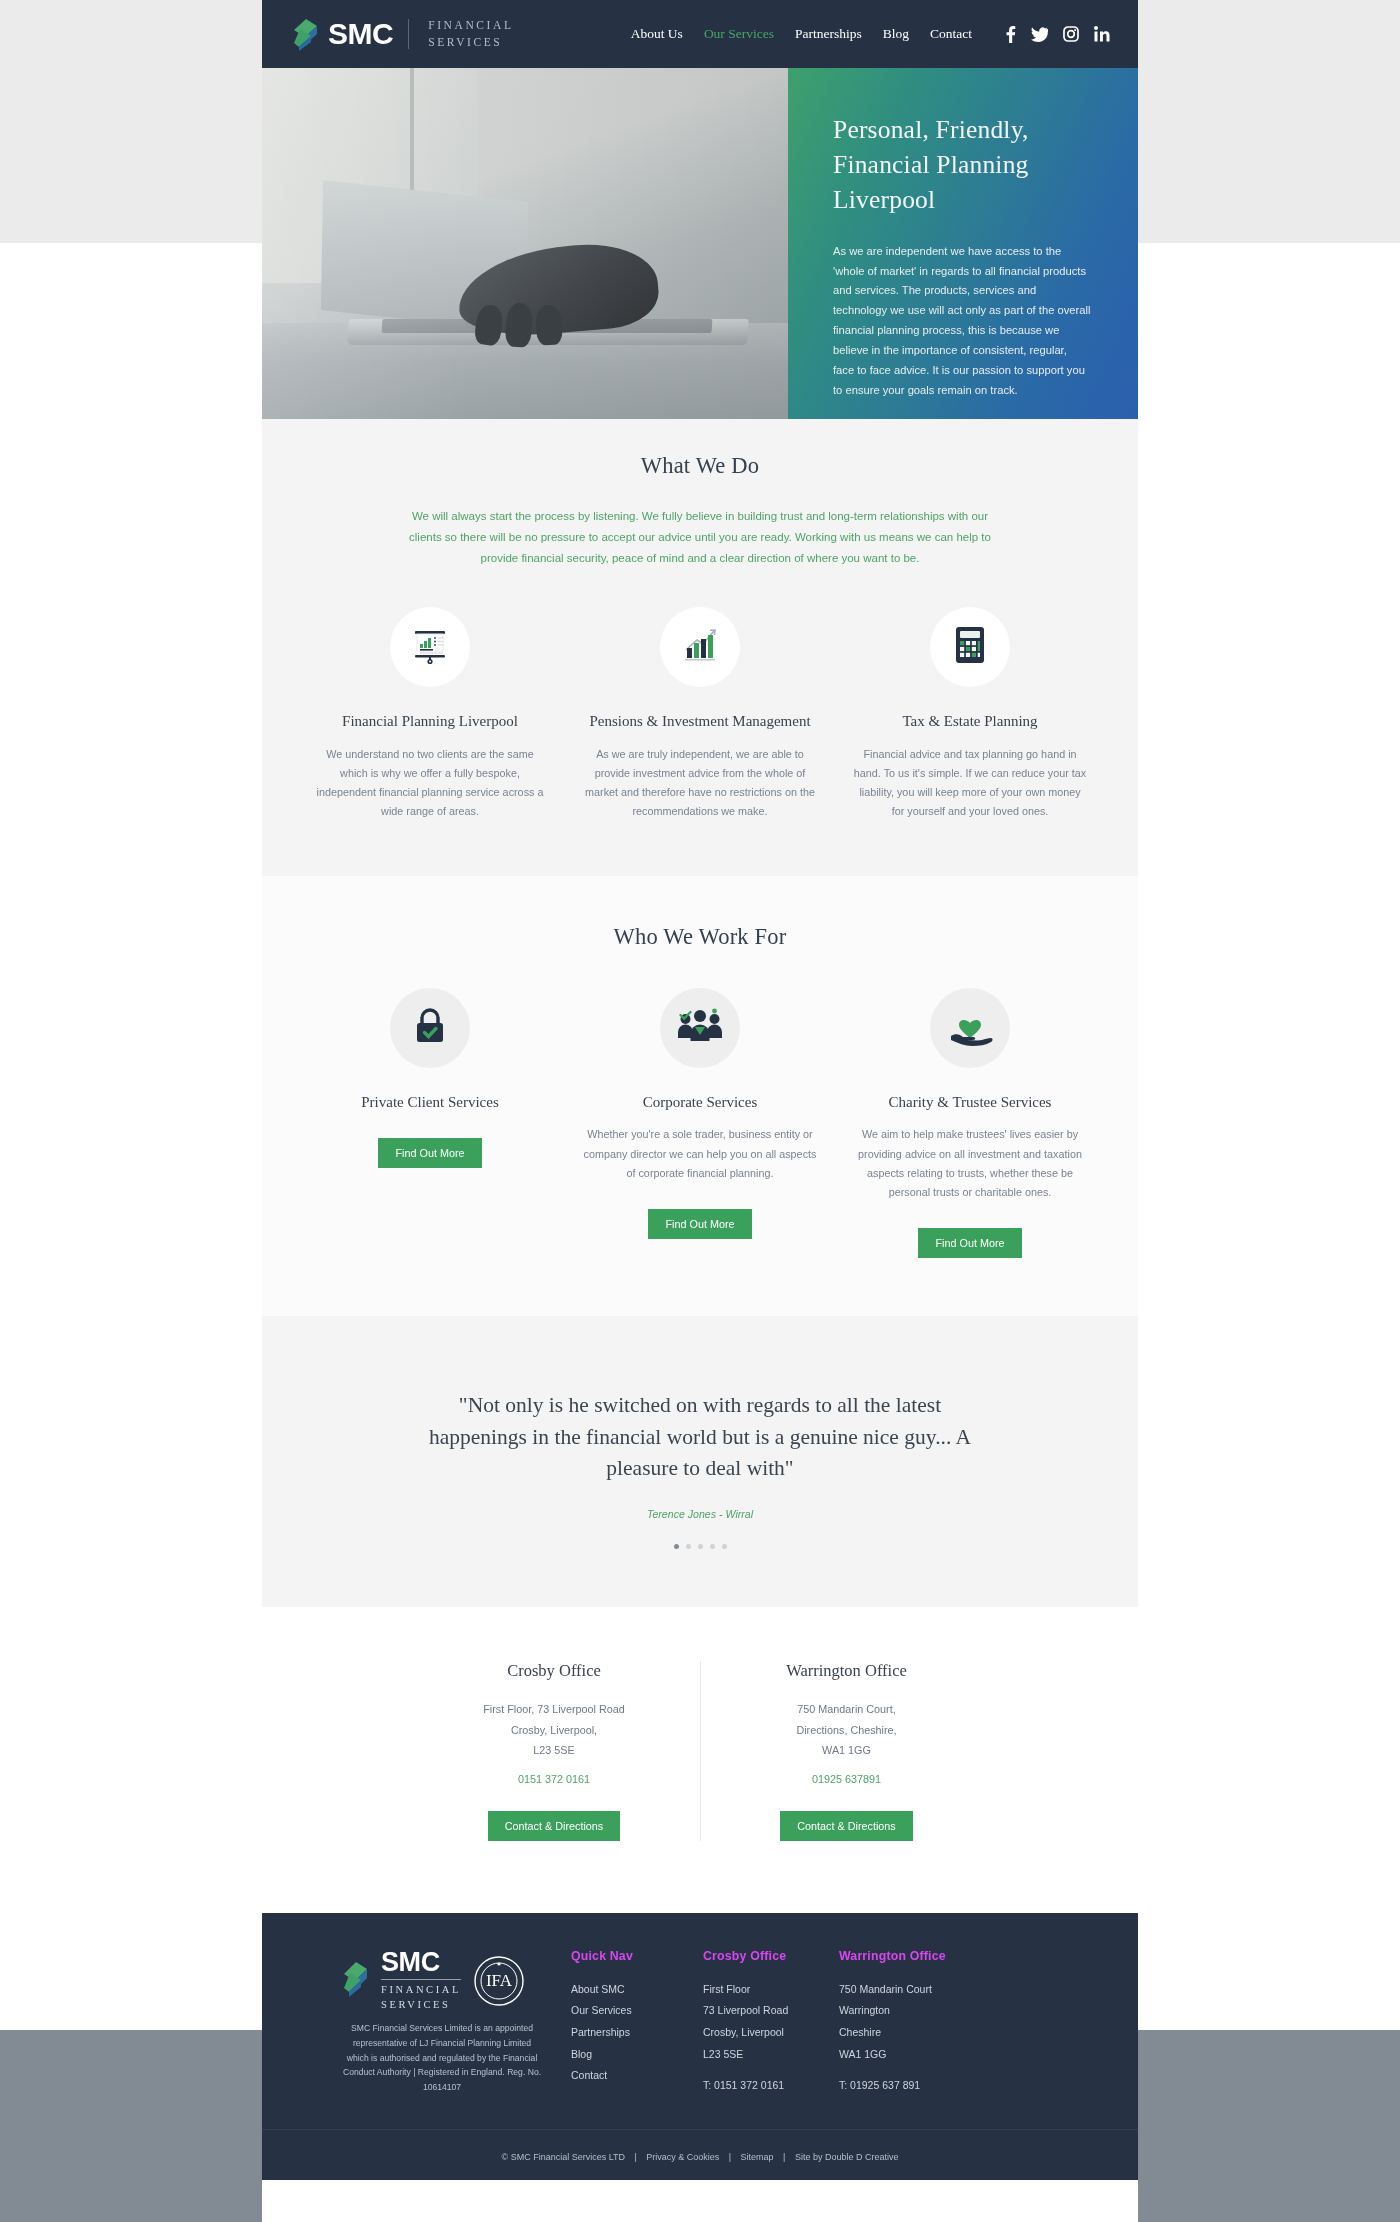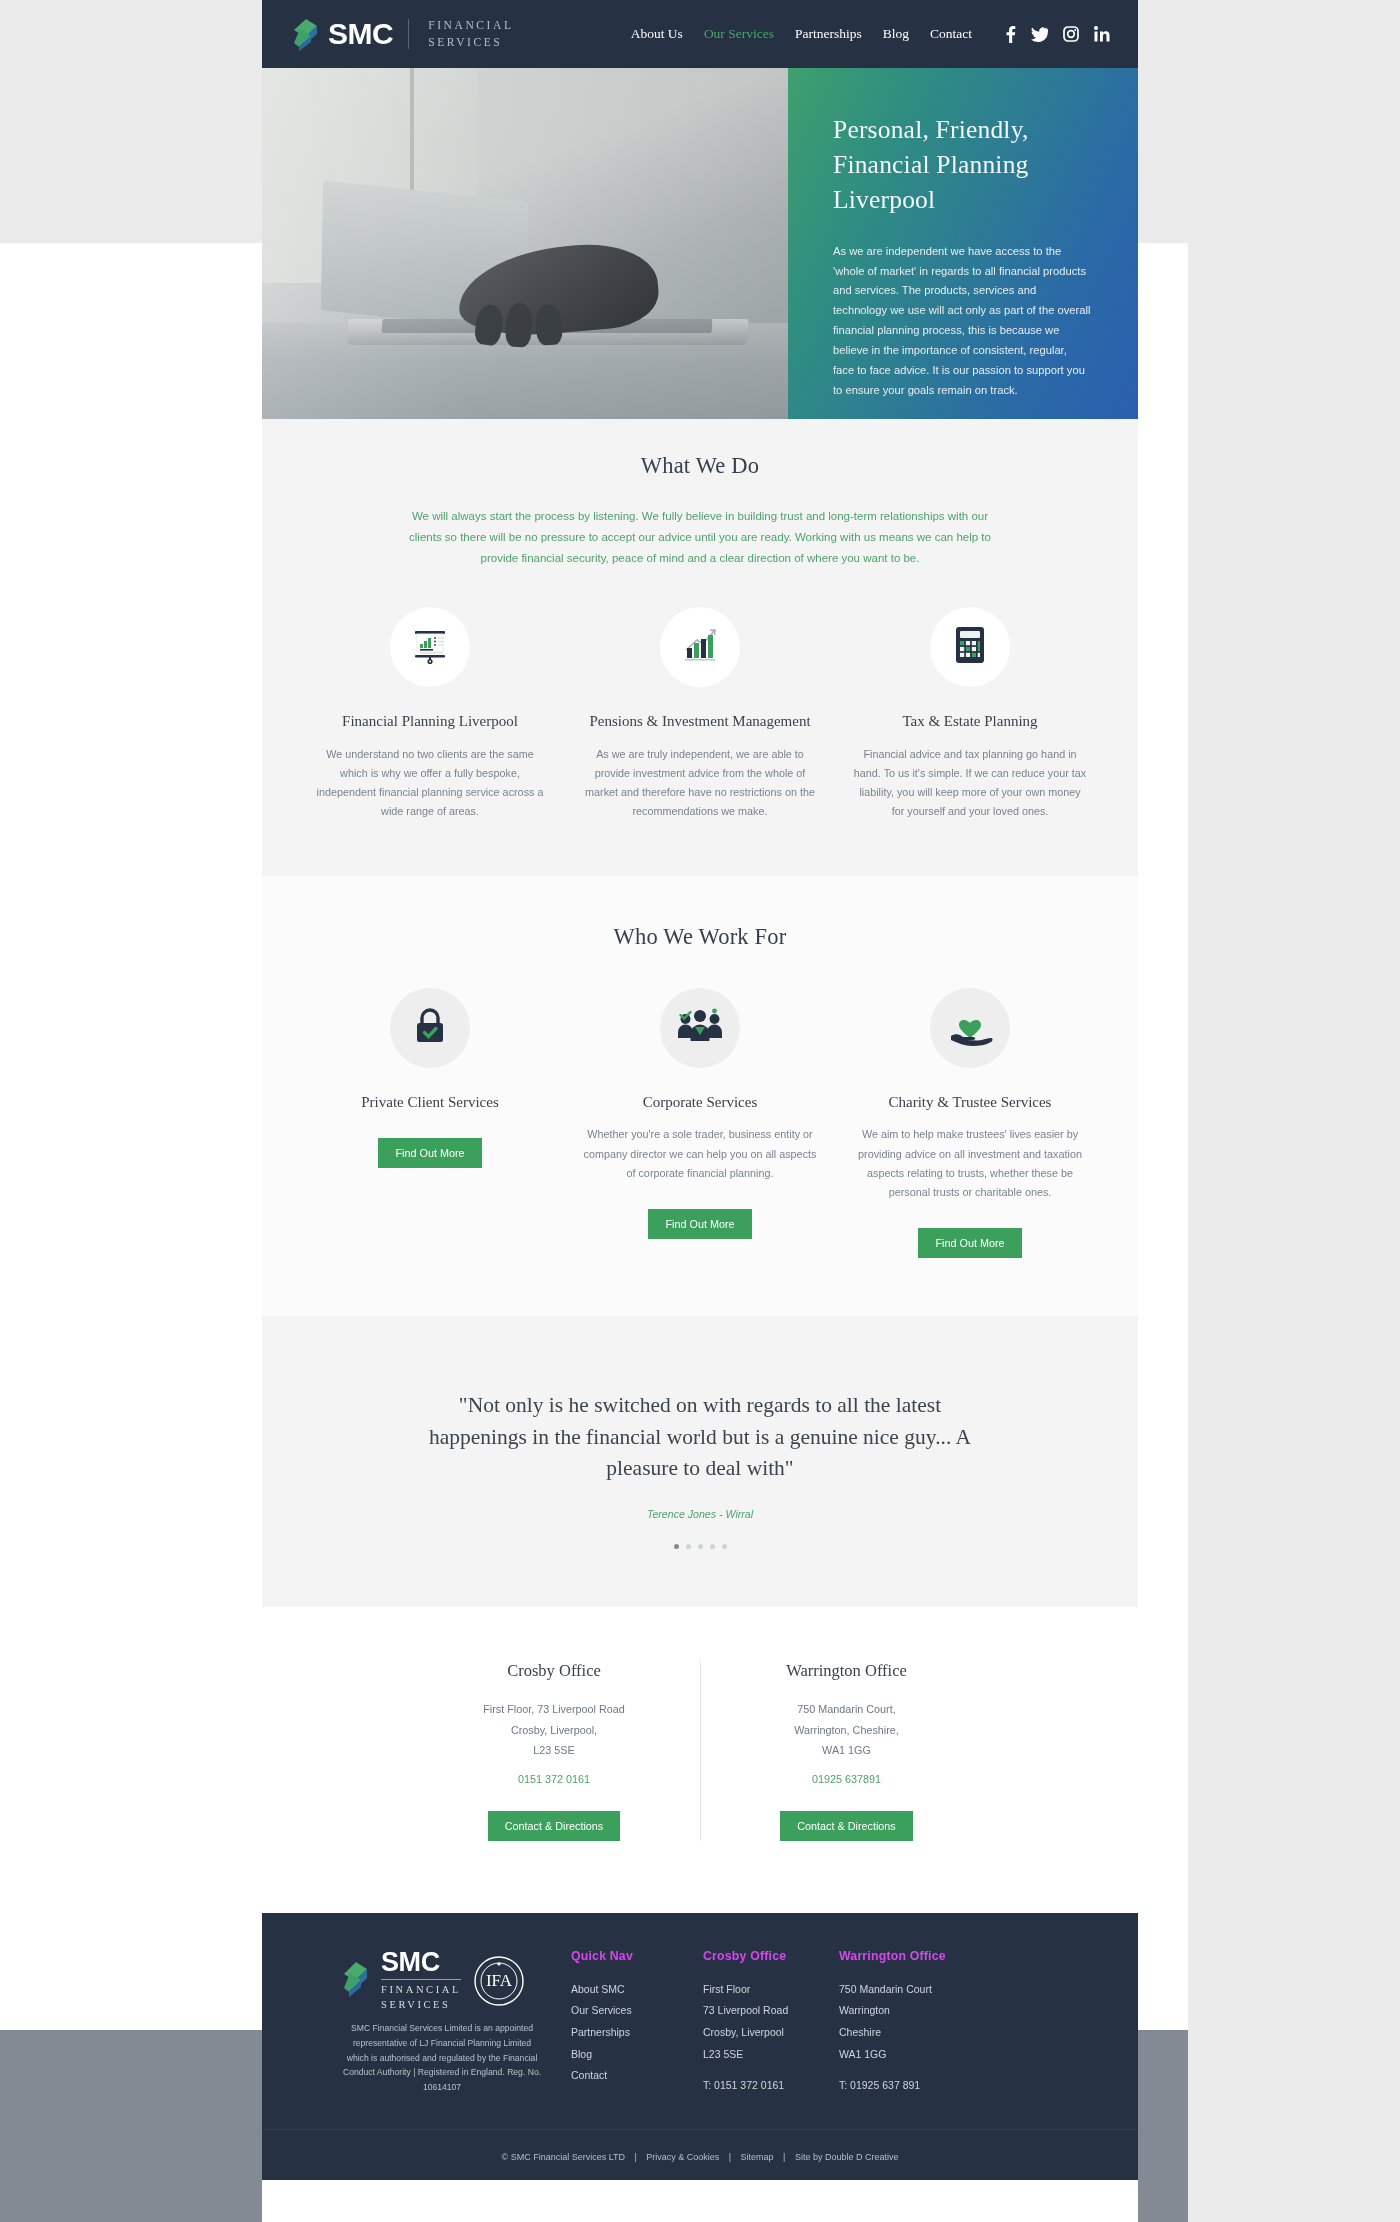--- a/index.html
+++ b/index.html
@@ -6,21 +6,21 @@
   html, body {
     width: 1400px;
     background: #ebebec;
     font-family: "Liberation Sans", sans-serif;
   }
   body { position: relative; }
 
   
   .page {
     position: relative;
-    width: 1188px;
+    width: 1400px;
     min-height: 2222px;
     background: #ebebec;
     overflow: hidden;
   }
   .band-top   { position:absolute; left:0; top:0;    width:100%; height:243px; background:#ebebec; }
   .band-mid   { position:absolute; left:0; top:243px; width:100%; height:1787px; background:#fff; }
   .band-bot   { position:absolute; left:0; top:2030px; width:100%; height:192px; background:#828b93; }
 
   .site {
     position: absolute;
@@ -483,21 +483,21 @@
           <div>Crosby, Liverpool,</div>
           <div>L23 5SE</div>
         </div>
         <div class="office-tel">0151 372 0161</div>
         <a class="btn" href="#">Contact &amp; Directions</a>
       </div>
       <div class="office">
         <div class="office-title">Warrington Office</div>
         <div class="office-lines">
           <div>750 Mandarin Court,</div>
-          <div>Warrington, Cheshire,</div>
+          <div>Directions, Cheshire,</div>
           <div>WA1 1GG</div>
         </div>
         <div class="office-tel">01925 637891</div>
         <a class="btn" href="#">Contact &amp; Directions</a>
       </div>
     </div>
 
     <div class="footer">
       <div class="footer-cols">
 

